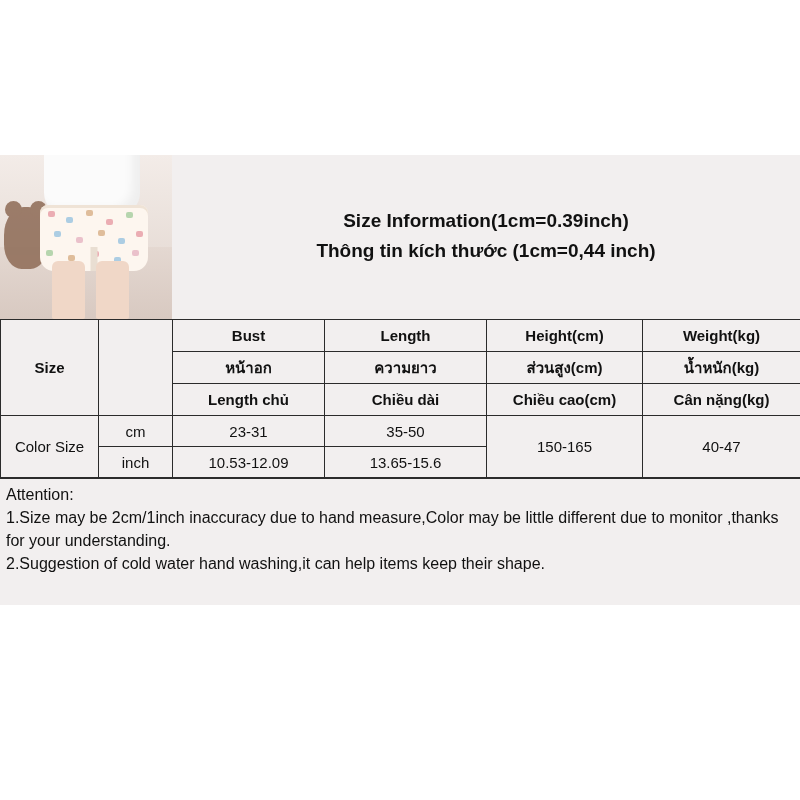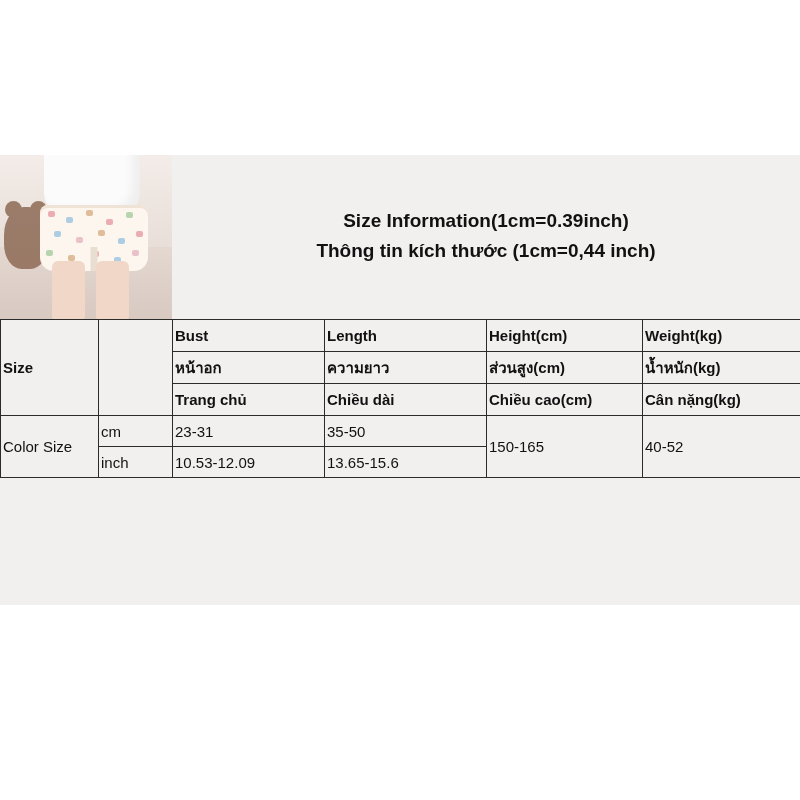--- a/index.html
+++ b/index.html
@@ -136,21 +136,21 @@
   }
   
   table.size-table {
     border-collapse: collapse;
     width: 800px;
     table-layout: fixed;
     background: #f2efef;
   }
   table.size-table td {
     border: 1px solid #2b2b2b;
-    text-align: left;
+    text-align: center;
     font-size: 15px;
     color: #111;
     padding: 3px 2px;
     background: #f2efef;
   }
   .c-size    { width: 98px; }
   .c-unit    { width: 74px; }
   .c-bust    { width: 152px; }
   .c-length  { width: 162px; }
   .c-height  { width: 156px; }
@@ -239,36 +239,41 @@
           <td>Height(cm)</td>
           <td>Weight(kg)</td>
         </tr>
         <tr class="hdr">
           <td>หน้าอก</td>
           <td>ความยาว</td>
           <td>ส่วนสูง(cm)</td>
           <td>น้ำหนัก(kg)</td>
         </tr>
         <tr class="hdr">
-          <td>Trang chủ</td>
+          <td>Length chủ</td>
           <td>Chiều dài</td>
           <td>Chiều cao(cm)</td>
           <td>Cân nặng(kg)</td>
         </tr>
         <tr class="row-h">
           <td rowspan="2" class="free-size">Color Size</td>
           <td>cm</td>
           <td>23-31</td>
           <td>35-50</td>
           <td rowspan="2">150-165</td>
-          <td rowspan="2">40-52</td>
+          <td rowspan="2">40-47</td>
         </tr>
         <tr class="row-h">
           <td>inch</td>
           <td>10.53-12.09</td>
           <td>13.65-15.6</td>
         </tr>
       </tbody>
     </table>
 
+    <div class="attention">
+      <p>Attention:</p>
+      <p>1.Size may be 2cm/1inch inaccuracy due to hand measure,Color may be little different due to monitor ,thanks for your understanding.</p>
+      <p>2.Suggestion of cold water hand washing,it can help items keep their shape.</p>
+    </div>
 
   </div>
 </div>
 
 </body></html>

